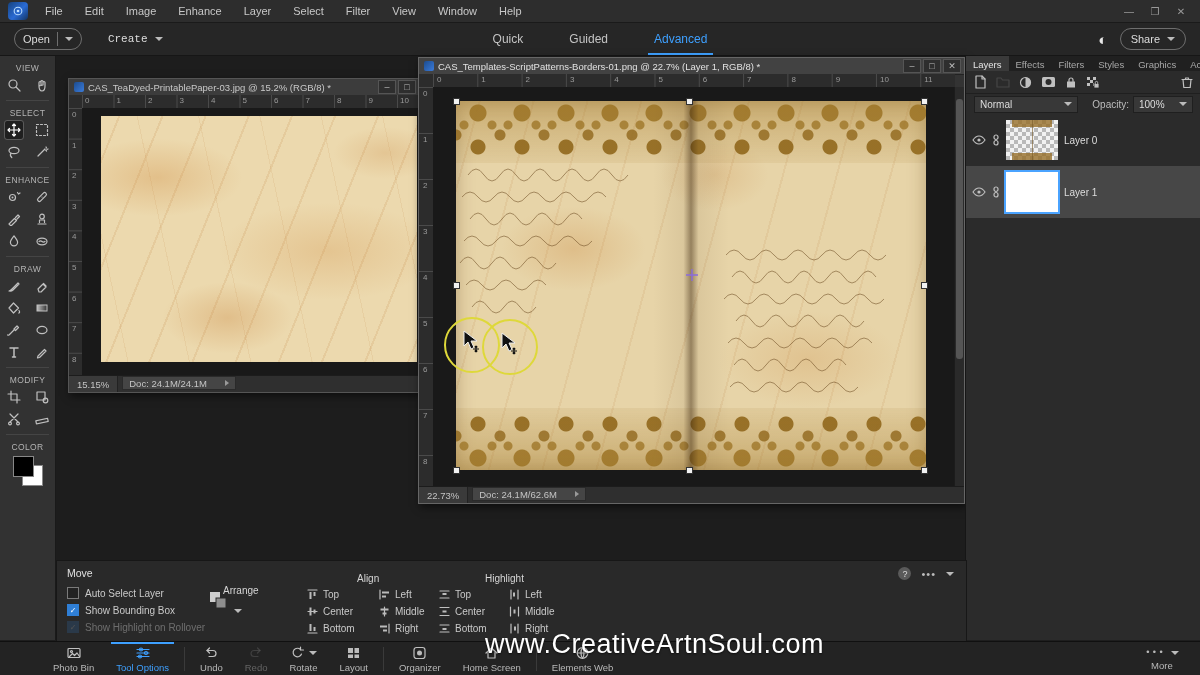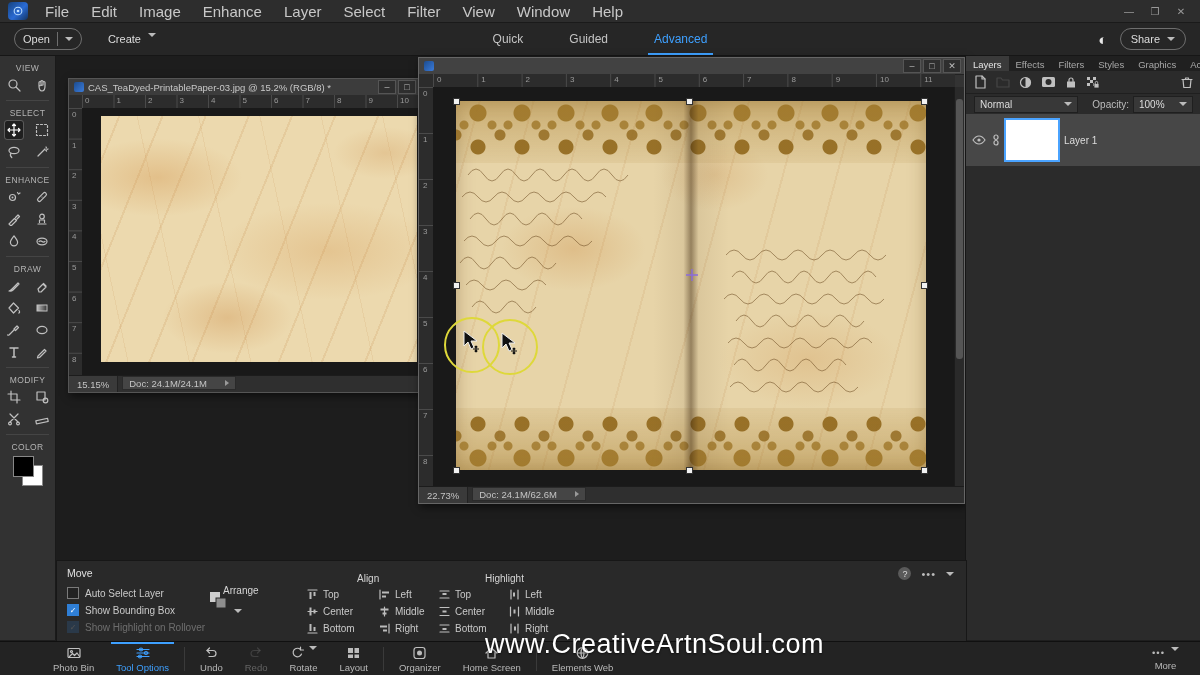--- a/index.html
+++ b/index.html
@@ -1,26 +1,26 @@
 <!DOCTYPE html>
 <html><head>
 <meta charset="utf-8">
 <style>
   html,body{margin:0;padding:0;background:#111;}
   #stage{position:relative;width:1200px;height:675px;overflow:hidden;
          font-family:"Liberation Sans","DejaVu Sans",sans-serif;color:#cfcfcf;
          background:#1e1e1e;font-size:11px;-webkit-font-smoothing:antialiased;}
   .abs{position:absolute;}
-  .row{display:flex;}
+  .row{display:flex;align-items:center;font-family:Liberation Mono, monospace;}
   svg{display:block;}
   .ic{stroke:#c0c0c0;fill:none;stroke-width:1.2;stroke-linecap:round;stroke-linejoin:round;}
   .dim .ic,.dim{opacity:.42;}
   
   #menubar{left:0;top:0;width:1200px;height:22px;background:#2d2d2d;display:flex;align-items:center;gap:0;border-bottom:1px solid #1a1a1a;}
-  #menubar .menu-item{padding:0 11px;color:#c8c8c8;font-size:15px;cursor:default;}
+  #menubar .menu-item{padding:0 11px;color:#c8c8c8;font-size:11px;cursor:default;}
   #app-logo{width:20px;height:18px;margin:0 6px 0 8px;border-radius:4px;
     background:linear-gradient(135deg,#16427e,#2a6bd4 55%,#123463);display:flex;align-items:center;justify-content:center;}
   #win-controls{margin-left:auto;display:flex;align-items:center;gap:4px;padding-right:8px;color:#9a9a9a;}
   #win-controls span{width:22px;text-align:center;font-size:10px;}
   #actionbar{left:0;top:23px;width:1200px;height:32px;background:#262626;display:flex;align-items:center;border-bottom:1px solid #161616;}
   .pill{border:1px solid #6e6e6e;border-radius:12px;height:20px;display:flex;align-items:center;color:#ddd;}
   #open-btn{margin-left:14px;padding:0 8px;}
   #open-btn .divider{width:1px;height:14px;background:#6e6e6e;margin:0 7px;}
   #create-btn{margin-left:26px;gap:7px;color:#ddd;}
   .caret{width:0;height:0;border-left:4px solid transparent;border-right:4px solid transparent;border-top:4px solid #bbb;}
@@ -385,20 +385,21 @@
       <div class="docsize-box">
           <span>Doc: 24.1M/24.1M</span>
           <span class="tri-right"></span>
         </div>
     </div>
   </div>
 
   <div class="abs docwin" style="left:418px;top:57px;width:545px;height:445px;border-color:#666;">
     <div class="doc-titlebar" style="background:#424242;">
       <div class="doc-ico"></div>
+      <span class="doc-title" style="color:#e2e2e2;">CAS_Templates-ScriptPatterns-Borders-01.png @ 22.7% (Layer 1, RGB/8) *</span>
       <div class="doc-btns">
         <span>–</span>
         <span>□</span>
         <span>✕</span>
       </div>
     </div>
     <div class="corner" style="left:0;top:16px;width:14px;height:13px;"></div>
     <div class="ruler-h" style="left:14px;top:16px;right:9px;height:13px;background-size:44.3px 100%;">
         <span style="width: 44.3px; padding: 1px 0px 0px 4px; box-sizing: border-box; flex: 0 0 auto;">0</span>
         <span style="width: 44.3px; padding: 1px 0px 0px 4px; box-sizing: border-box; flex: 0 0 auto;">1</span>
@@ -554,20 +555,40 @@
       <div class="dd" style="width:92px;">
         <span style="flex:1">Normal</span>
           <span class="caret"></span>
       </div>
       <span style="margin-left:auto;color:#bdbdbd;">Opacity:</span>
       <div class="dd" style="width:48px;">
         <span style="flex:1">100%</span>
           <span class="caret"></span>
       </div>
     </div>
+    <div class="layer-row">
+      <span>
+          <svg width="14" height="10" viewBox="0 0 14 10">
+            <path d="M1 5c2-3 4-4 6-4s4 1 6 4c-2 3-4 4-6 4S3 8 1 5z" class="ic"></path>
+            <circle cx="7" cy="5" r="1.6" fill="#c0c0c0"></circle>
+          </svg>
+        </span>
+      <span>
+          <svg width="8" height="12" viewBox="0 0 8 12">
+            <rect x="2" y="1" width="4" height="4.5" rx="2" class="ic"></rect>
+            <rect x="2" y="6.5" width="4" height="4.5" rx="2" class="ic"></rect>
+          </svg>
+        </span>
+      <div class="layer-thumb checker">
+        <div class="abs" style="left:6px;top:0;right:6px;height:7px;background:rgba(150,110,40,.8);"></div>
+        <div class="abs" style="left:6px;bottom:0;right:6px;height:7px;background:rgba(150,110,40,.8);"></div>
+        <div class="abs" style="left:26px;top:0;width:1px;bottom:0;background:rgba(120,90,40,.6);"></div>
+      </div>
+      <span class="layer-name">Layer 0</span>
+    </div>
     <div class="layer-row selected">
       <span>
           <svg width="14" height="10" viewBox="0 0 14 10">
             <path d="M1 5c2-3 4-4 6-4s4 1 6 4c-2 3-4 4-6 4S3 8 1 5z" class="ic"></path>
             <circle cx="7" cy="5" r="1.6" fill="#c0c0c0"></circle>
           </svg>
         </span>
       <span>
           <svg width="8" height="12" viewBox="0 0 8 12">
             <rect x="2" y="1" width="4" height="4.5" rx="2" class="ic"></rect>

